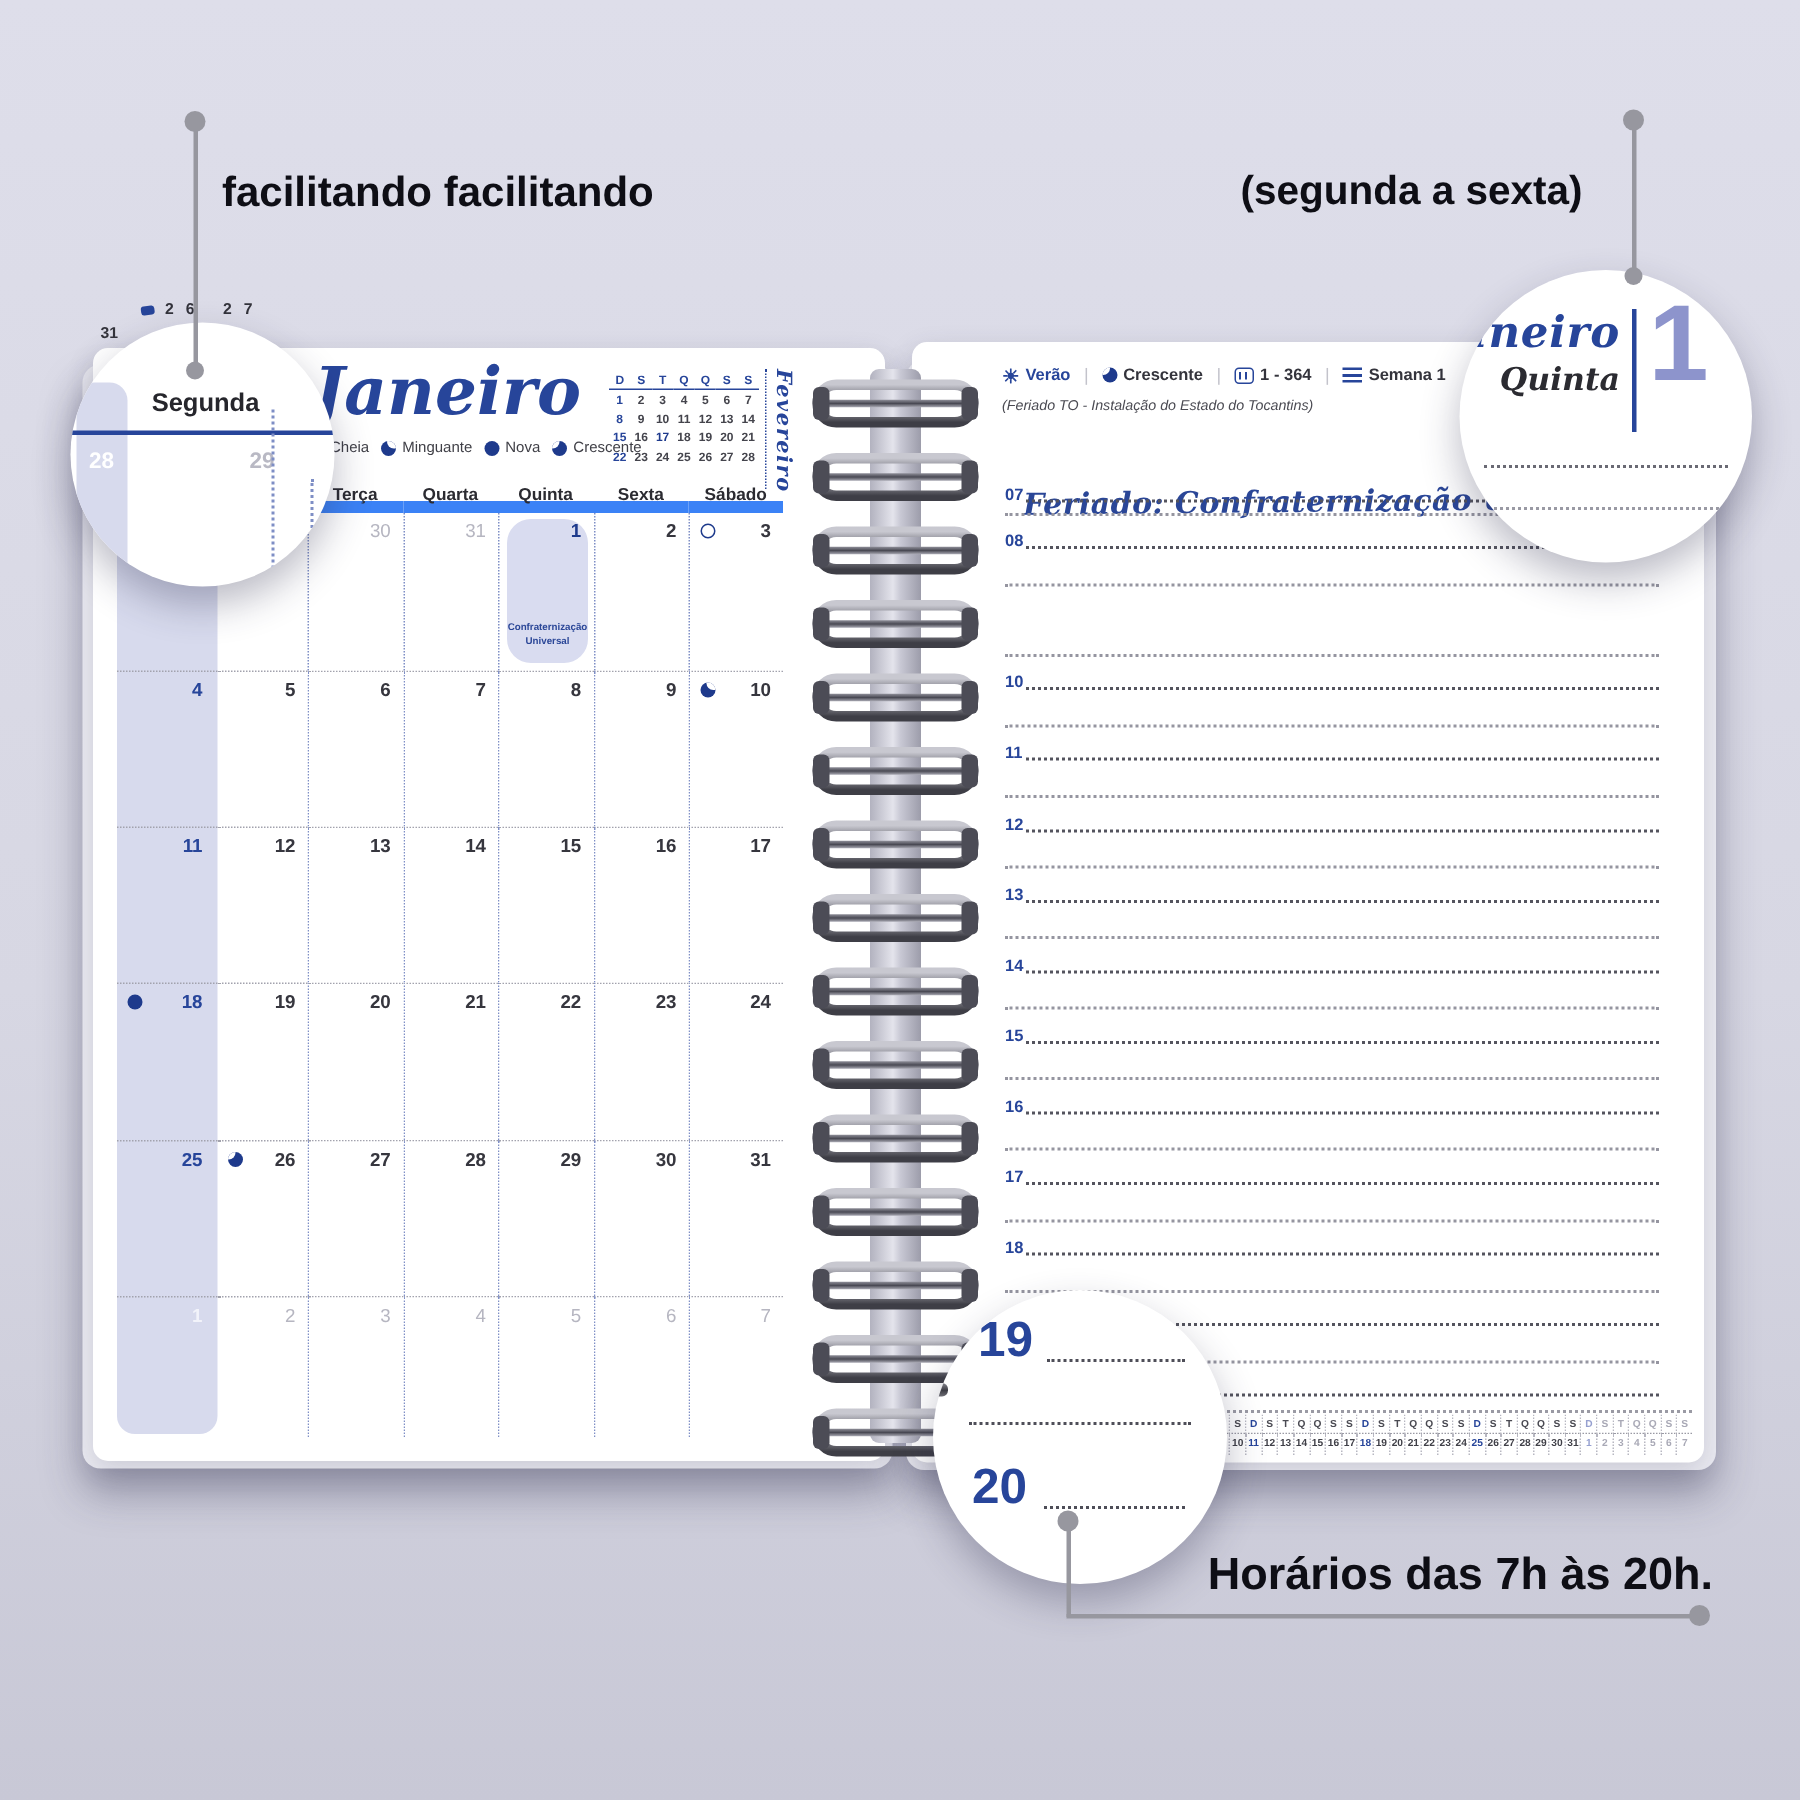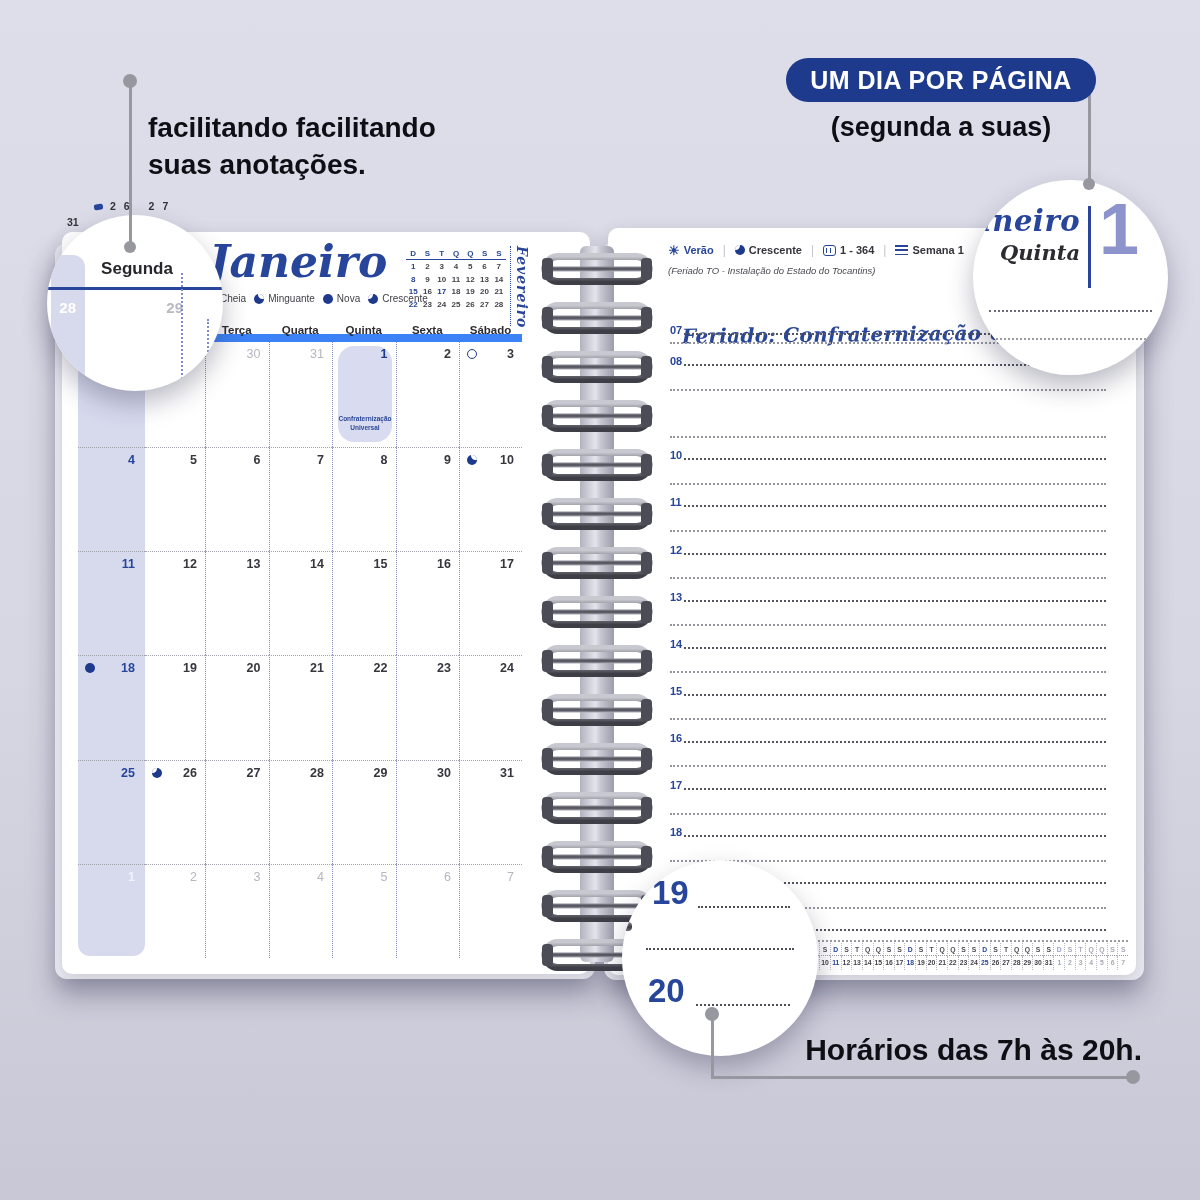--- a/index.html
+++ b/index.html
@@ -663,17 +663,15 @@
   <div class="conn-dot" style="left:1082px;top:73px;width:14px;height:14px"></div>
   <div class="conn-line" style="left:1088px;top:80px;width:2.5px;height:104px"></div>
   <div class="conn-dot" style="left:1083px;top:178px;width:12px;height:12px"></div>
 
   <div class="conn-dot" style="left:705px;top:1007px;width:14px;height:14px"></div>
   <div class="conn-line" style="left:711px;top:1014px;width:2.5px;height:64px"></div>
   <div class="conn-line" style="left:711px;top:1076px;width:422px;height:2.5px"></div>
   <div class="conn-dot" style="left:1126px;top:1070px;width:14px;height:14px"></div>
 
   <div class="desc" id="desc-monthly-1">facilitando facilitando</div>
-  <div class="desc" id="desc-monthly-2">suas anotações.</div>
-  <div class="pill" id="pill-daily">UM DIA POR PÁGINA</div>
-  <div class="desc" id="desc-daily">(segunda a suas)</div>
+  <div class="desc" id="desc-daily">(segunda a sexta)</div>
   <div id="hours-note">Horários das 7h às 20h.</div>
 </div>
 
 </body></html>

